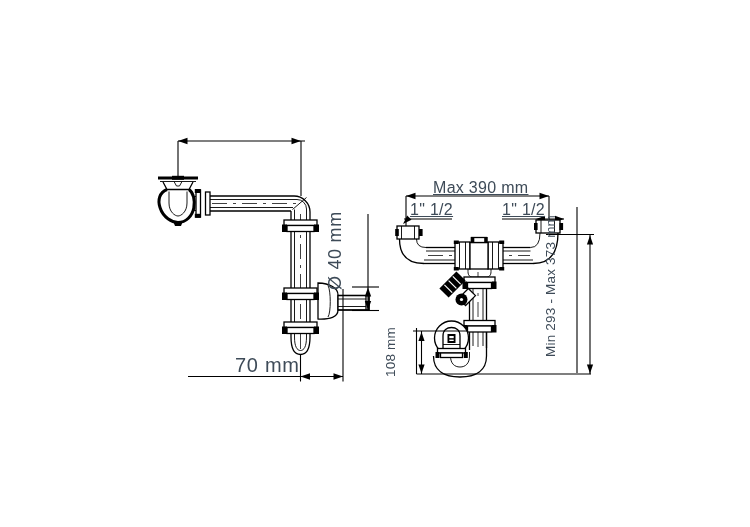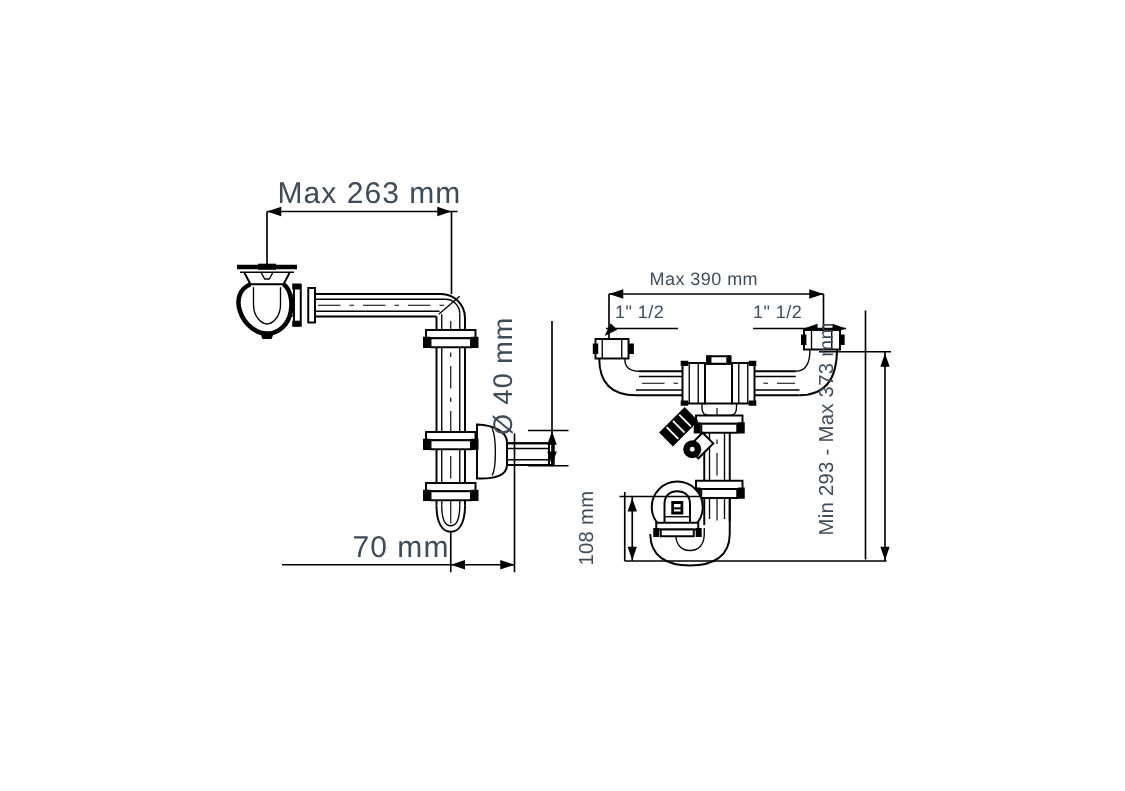--- a/index.html
+++ b/index.html
@@ -13,21 +13,21 @@
   .ln-thin  { stroke:#000; fill:none; stroke-width:0.9; }
   .cline { stroke:#000; fill:none; stroke-width:0.75; stroke-dasharray:15 6 3 6; }
   .wfill { fill:#ffffff; stroke:#000; stroke-width:1.3; }
   .bfill { fill:#000; stroke:none; }
   .dim   { stroke:#000; fill:none; stroke-width:1.1; }
   .arr   { fill:#000; stroke:none; }
   .dim-label {
     position:absolute; color:#3E4B58; white-space:nowrap; line-height:1;
   }
   .lbl-lg { font-size:20px; letter-spacing:0.7px; }
-  .lbl-md { font-size:12px; letter-spacing:0.3px; }
+  .lbl-md { font-size:16px; letter-spacing:0.3px;text-decoration:underline; }
   .lbl-sm { font-size:13.5px; letter-spacing:0.2px; }
   .rot {
     transform:rotate(-90deg); transform-origin:left bottom;
     display:flex; align-items:center;
   }
 </style>
 </head>
 <body>
 
 <div id="canvas">
@@ -264,21 +264,20 @@
       <g>
         <line class="dim" x1="546" y1="234.5" x2="594" y2="234.5"></line>
         <line class="dim" x1="577" y1="207" x2="577" y2="373"></line>
         <line class="dim" x1="590" y1="234.5" x2="590" y2="374"></line>
         <polygon class="arr" points="590,235.5 586.9,244.5 593.1,244.5"></polygon>
         <polygon class="arr" points="590,373.5 586.9,364.5 593.1,364.5"></polygon>
       </g>
     </g>
   </svg>
 
-  <div class="dim-label lbl-lg" style="left:185px; top:119px;">Max 263 mm</div>
 
   <div class="dim-label lbl-lg rot" style="left:346px; top:268px; width:75px; height:22px; font-size:18px;">Ø 40 mm</div>
 
   <div class="dim-label lbl-lg" style="left:235px; top:355px;">70 mm</div>
 
   <div class="dim-label lbl-md" style="left:433px; top:180px;">Max 390 mm</div>
 
   <div class="dim-label lbl-md" style="left:410px; top:202px;">1" 1/2</div>
 
   <div class="dim-label lbl-md" style="left:502px; top:202px;">1" 1/2</div>

